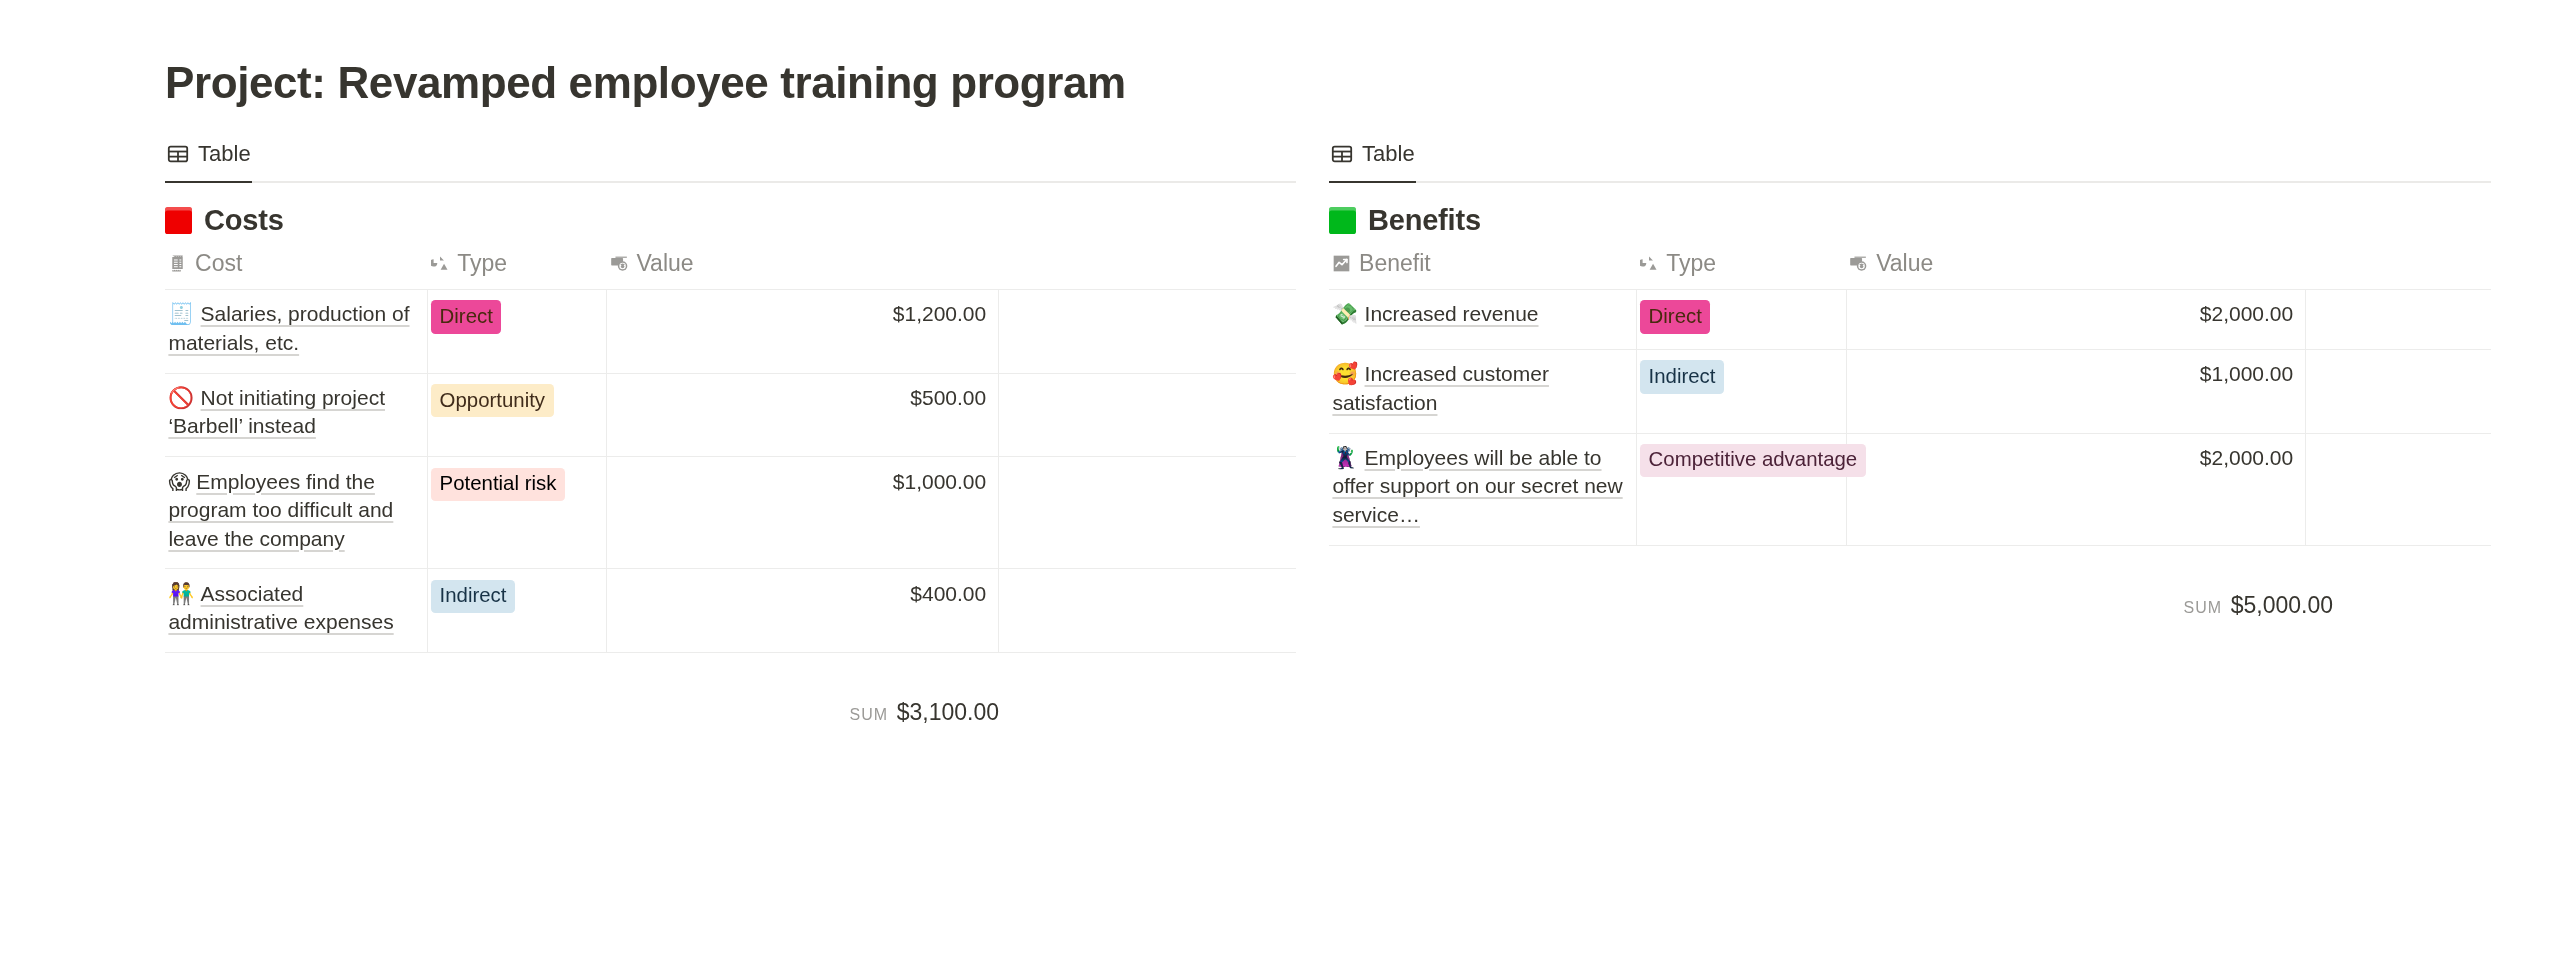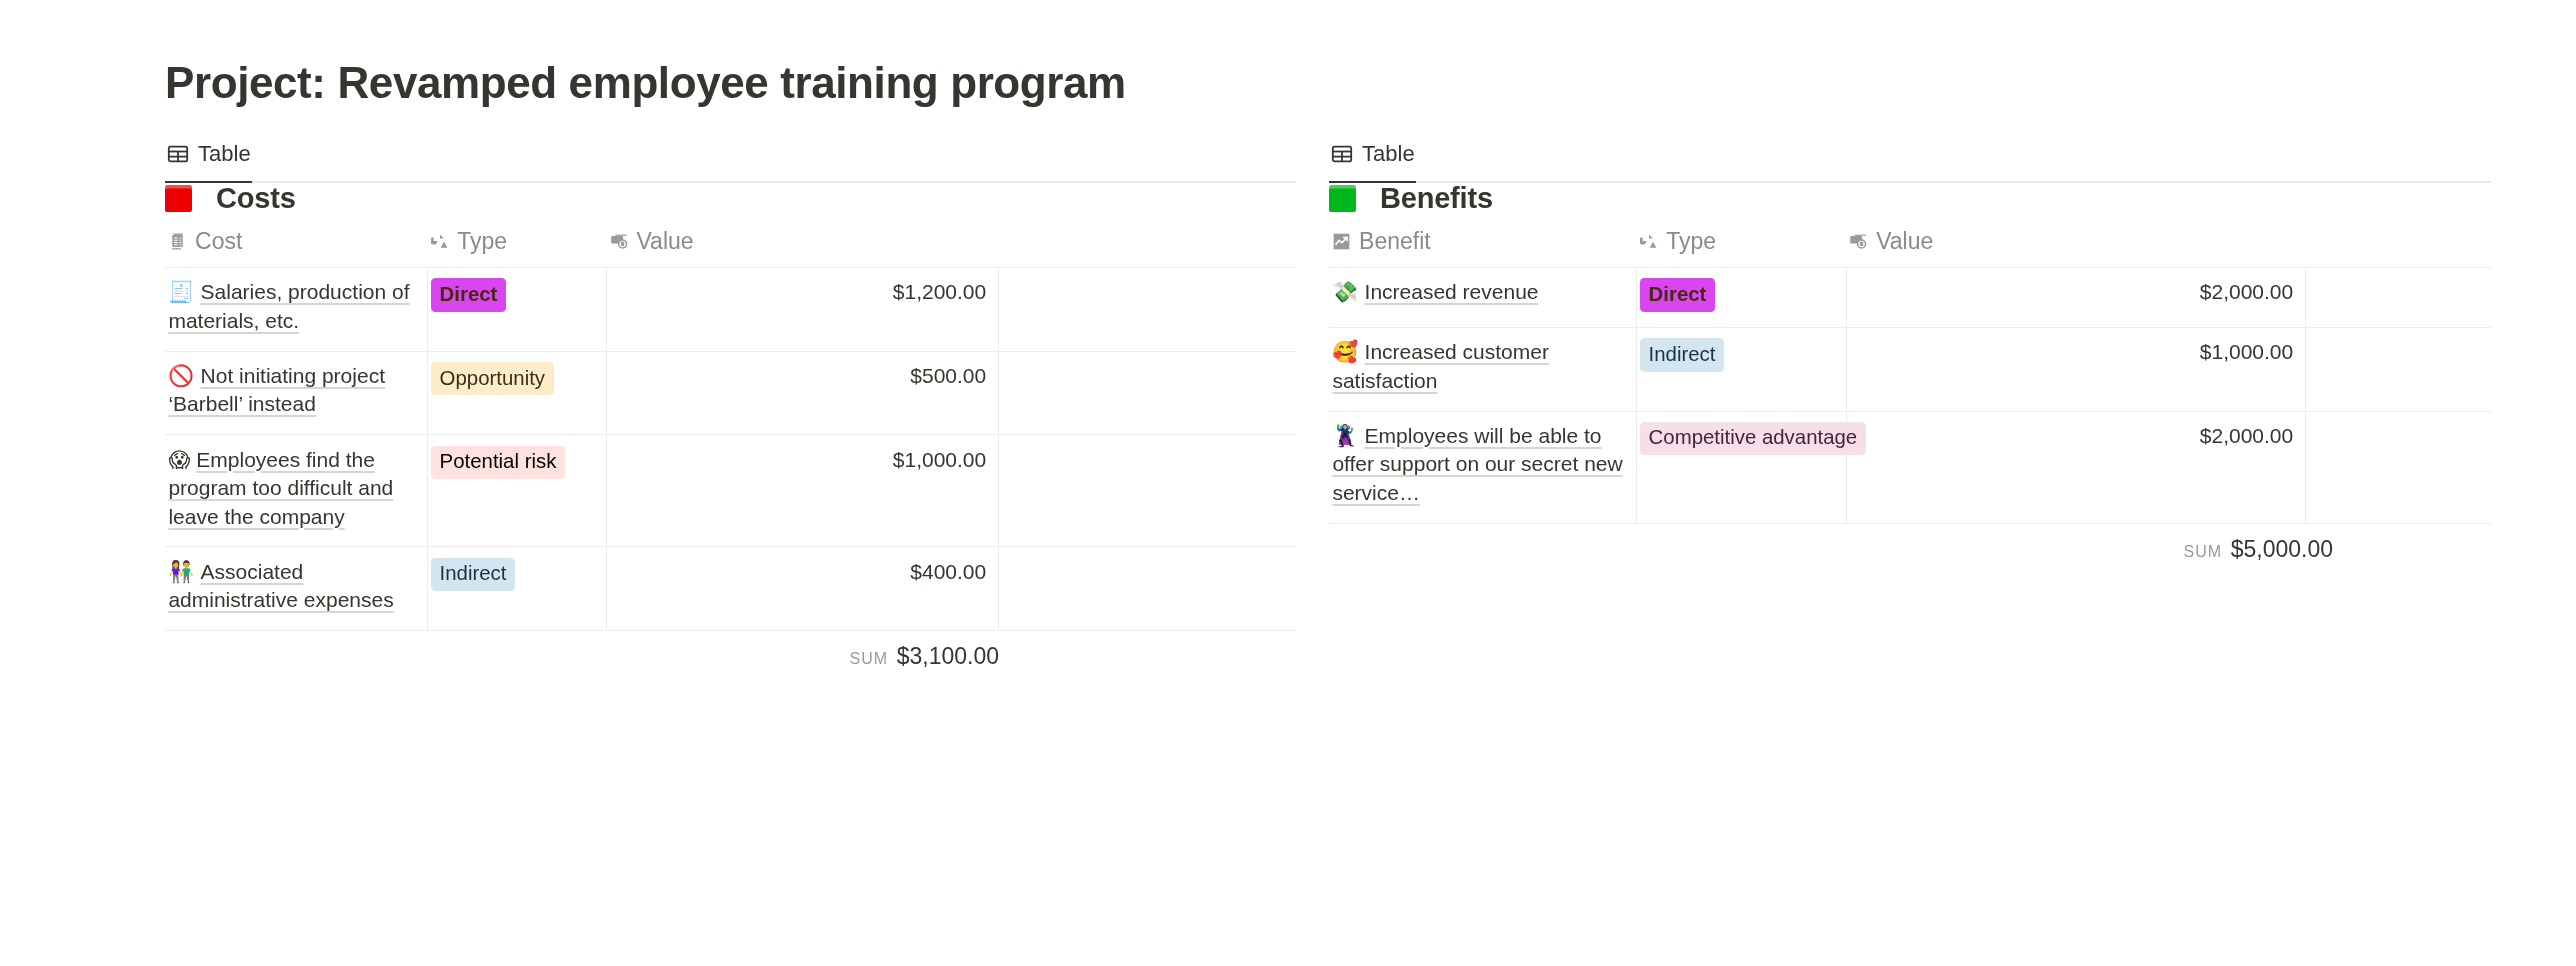--- a/index.html
+++ b/index.html
@@ -85,21 +85,22 @@
     bottom: -2.6px;
     height: 2.6px;
     background: #37352f;
   }
   .tab-icon svg { display: block; }
 
   
   .db-title {
     display: flex;
     align-items: center;
-    gap: 24px;
+    gap: 12px;
+    margin-top: 22px;
     margin-bottom: 8.5px;
     font-size: 29px;
     font-weight: 700;
     letter-spacing: -0.2px;
     color: #37352f;
     line-height: 1.1;
   }
   .db-emoji {
     display: inline-block;
     width: 27px;
@@ -159,21 +160,21 @@
   }
 
   .tag {
     display: inline-block;
     border-radius: 4.3px;
     padding: 2.6px 8.5px 4.3px 8.5px;
     font-size: 20.4px;
     line-height: 1.3;
     white-space: nowrap;
   }
-  .tag-direct      { background: #d946ef; color: #49290e; font-weight: bold; }
+  .tag-direct      { background: #ec4899; color: #49290e; }
   .tag-opportunity { background: #fdecc8; color: #402c1b; }
   .tag-risk        { background: #ffe2dd; color: #000000; }
   .tag-indirect    { background: #d3e5ef; color: #183347; }
   .tag-competitive { background: #f5e0e9; color: #4c2238; }
 
   .num { text-align: right; display: block; color: #37352f; }
 
   
   .sum-row {
     display: flex;
@@ -185,20 +186,21 @@
   }
   .sum-label {
     font-size: 16px;
     color: #9b9a97;
     letter-spacing: 1px;
     text-transform: uppercase;
   }
   .sum-value {
     font-size: 23px;
     color: #37352f;
+    margin-top: 34px;
   }
 </style>
 </head>
 <body>
 
 <div id="page-root">
 
   <h1 class="page-title">Project: Revamped employee training program</h1>
 
   <div class="columns">

